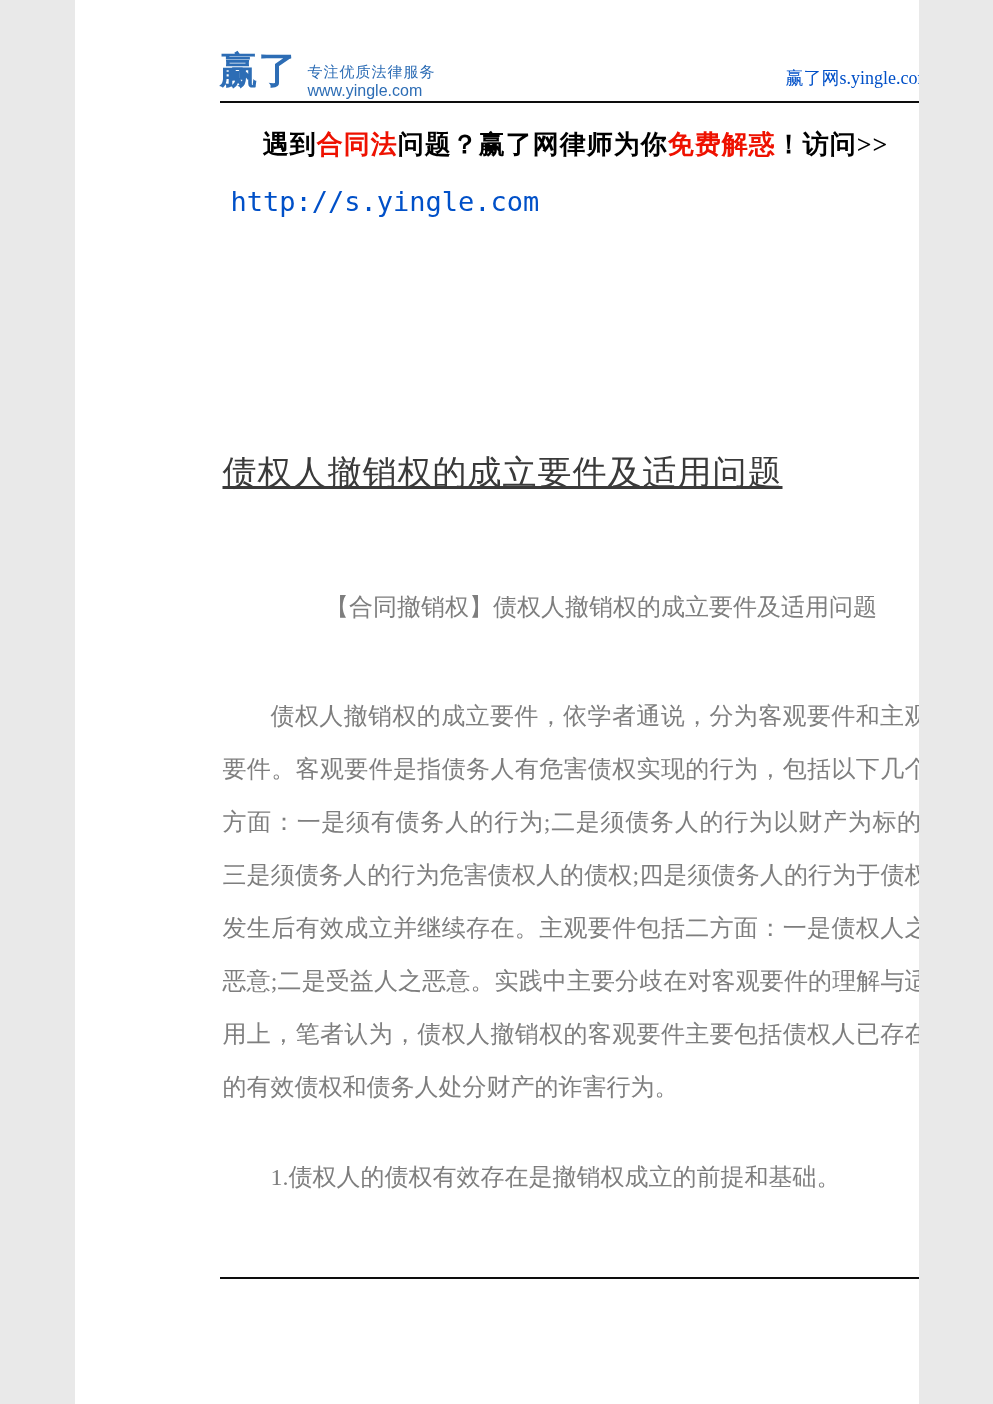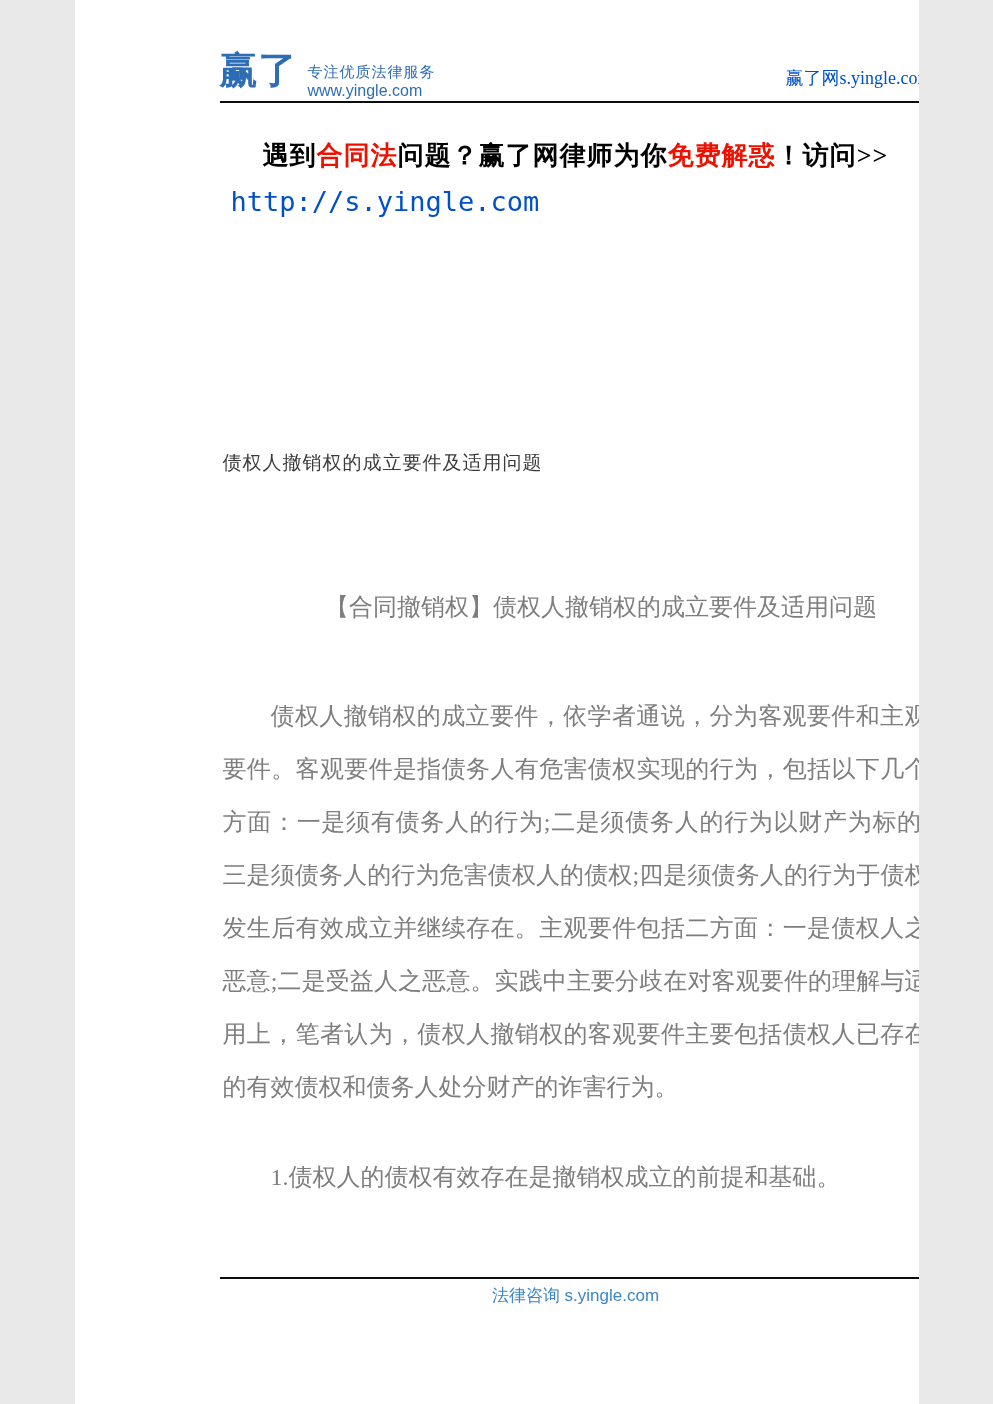--- a/index.html
+++ b/index.html
@@ -34,34 +34,34 @@
     font-family:Liberation Serif, serif;
     font-size:18px;color:var(--link-blue);
     padding-bottom:10px;text-decoration:none;cursor:pointer;
   }
   .divider{
     position:absolute;left:145px;top:101px;width:712px;height:2px;
     background:#0d0d0d;
   }
   
   .banner-title{
-    position:absolute;left:145px;top:138px;width:712px;
+    position:absolute;left:145px;top:127px;width:712px;
     text-align:center;font-size:26px;font-weight:bold;
     color:#000000;letter-spacing:1px;cursor:pointer;
   }
   .seg-red{color:var(--accent-red);}
   .banner-url{
     position:absolute;left:156px;top:186px;width:712px;
     font-family:"DejaVu Sans Mono","Liberation Mono",monospace;
     font-size:27px;color:var(--link-blue);cursor:pointer;
   }
   
   .article-title{
     position:absolute;left:148px;top:450px;width:709px;
-    font-size:19px;color:var(--title-dark);letter-spacing:1px;
+    font-size:34px;color:var(--title-dark);letter-spacing:1px;text-decoration:underline;
   }
   .article-subtitle{
     position:absolute;left:148px;top:591px;width:709px;
     font-size:24px;color:var(--body-gray);text-indent:2em;text-align:center;
   }
   .para{
     position:absolute;left:148px;width:706px;
     font-size:24px;line-height:53px;color:var(--body-gray);
     text-indent:2em;text-align:justify;
   }
@@ -100,15 +100,14 @@
     <span>遇到</span><span class="seg-red">合同法</span><span>问题？赢了网律师为你</span><span class="seg-red">免费解惑</span><span>！访问&gt;&gt;</span>
   </div>
   <div class="banner-url">http://s.yingle.com</div>
 
   <div class="article-title">债权人撤销权的成立要件及适用问题</div>
   <div class="article-subtitle">【合同撤销权】债权人撤销权的成立要件及适用问题</div>
   <div class="para para-1">债权人撤销权的成立要件，依学者通说，分为客观要件和主观要件。客观要件是指债务人有危害债权实现的行为，包括以下几个方面：一是须有债务人的行为;二是须债务人的行为以财产为标的;三是须债务人的行为危害债权人的债权;四是须债务人的行为于债权发生后有效成立并继续存在。主观要件包括二方面：一是债权人之恶意;二是受益人之恶意。实践中主要分歧在对客观要件的理解与适用上，笔者认为，债权人撤销权的客观要件主要包括债权人已存在的有效债权和债务人处分财产的诈害行为。</div>
   <div class="para para-2">1.债权人的债权有效存在是撤销权成立的前提和基础。</div>
 
   <div class="footer-line"></div>
-  <div class="footer-text">法律咨询 s.yingle.com</div>
 
 </div>
 
 </body></html>

